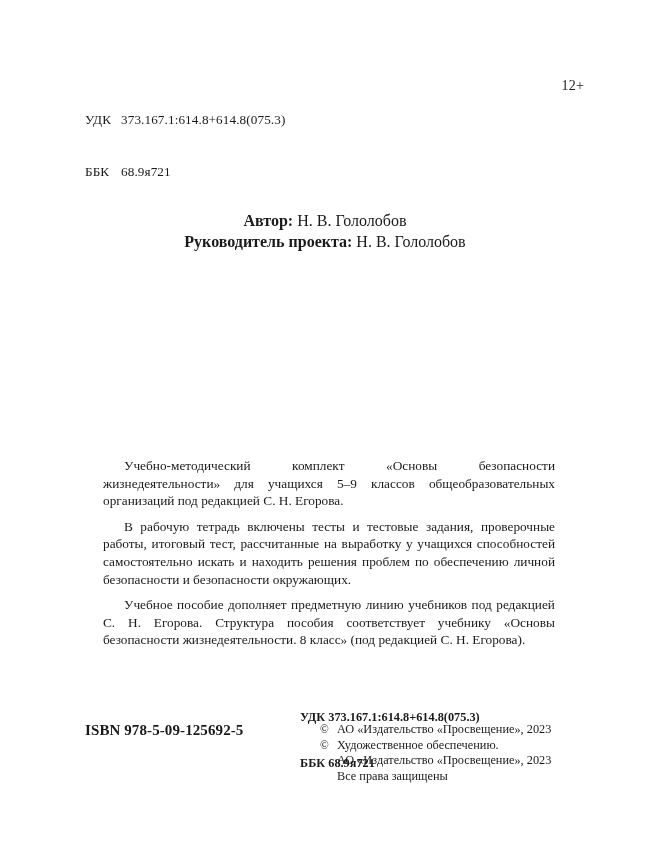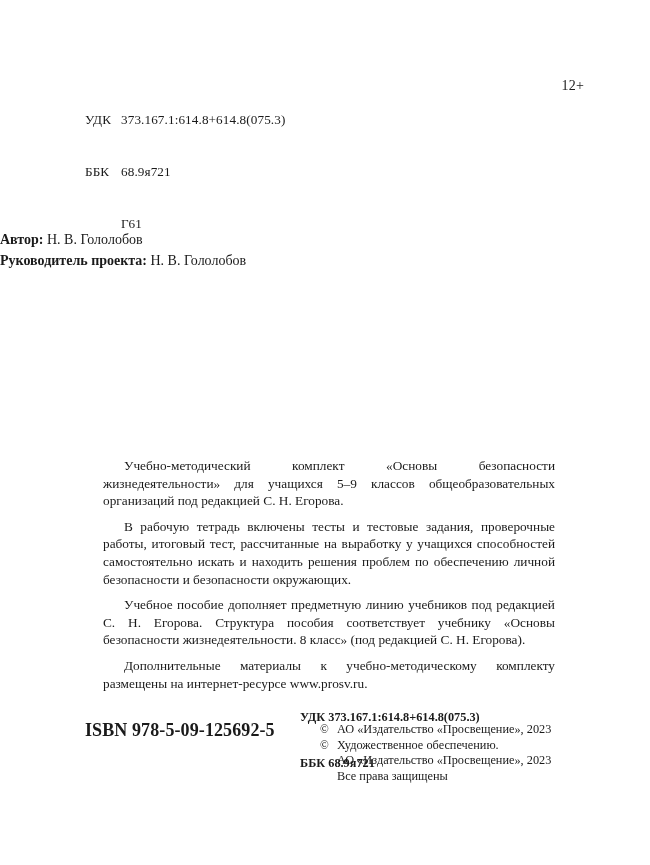--- a/index.html
+++ b/index.html
@@ -53,24 +53,23 @@
     line-height: 24px;
     letter-spacing: 0.2px;
   }
 
   
   .credits {
     position: absolute;
     left: 0;
     right: 0;
     top: 211px;
-    text-align: left;
-    font-size: 14px;
+    text-align: center;
+    font-size: 16px;
     line-height: 20.5px;
-    margin-top: 19px;
   }
   .credits .credit-line {
     display: block;
     white-space: nowrap;
   }
   .credits .credit-role {
     font-weight: bold;
   }
   .credits .credit-name {
     font-weight: normal;
@@ -108,21 +107,21 @@
   }
   .classification-repeat span {
     display: block;
   }
 
   
   .isbn {
     position: absolute;
     left: 85px;
     top: 723px;
-    font-size: 18px;
+    font-size: 15px;
     font-weight: bold;
     line-height: 15px;
     letter-spacing: 0.1px;
   }
 
   
   .copyright {
     position: absolute;
     left: 320px;
     top: 722px;
@@ -146,35 +145,33 @@
   }
 </style>
 </head>
 <body>
 
 <div class="page">
 
   <div class="classification">
     <span class="code-line"><span class="label">УДК</span><span>373.167.1:614.8+614.8(075.3)</span></span>
     <span class="code-line"><span class="label">ББК</span><span>68.9я721</span></span>
-    <span class="cipher">Г61</span>
   </div>
 
   <div class="age-rating">12+</div>
 
   <div class="credits">
     <span class="credit-line"><span class="credit-role">Автор:</span><span class="credit-name"> Н. В. Гололобов</span></span>
     <span class="credit-line"><span class="credit-role">Руководитель проекта:</span><span class="credit-name"> Н. В. Гололобов</span></span>
   </div>
 
   <div class="annotation">
     <p>Учебно-методический комплект «Основы безопасности жизнедеятельности» для учащихся 5–9 классов общеобразовательных организаций под редакцией С. Н. Егорова.</p>
     <p>В рабочую тетрадь включены тесты и тестовые задания, проверочные работы, итоговый тест, рассчитанные на выработку у учащихся способностей самостоятельно искать и находить решения проблем по обеспечению личной безопасности и безопасности окружающих.</p>
     <p>Учебное пособие дополняет предметную линию учебников под редакцией С. Н. Егорова. Структура пособия соответствует учебнику «Основы безопасности жизнедеятельности. 8 класс» (под редакцией С. Н. Егорова).</p>
-    <p>Дополнительные материалы к учебно-методическому комплекту размещены на интернет-ресурсе www.prosv.ru.</p>
   </div>
 
   <div class="classification-repeat">
     <span>УДК 373.167.1:614.8+614.8(075.3)</span>
     <span>ББК 68.9я721</span>
   </div>
 
   <div class="isbn">ISBN 978-5-09-125692-5</div>
 
   <div class="copyright">

